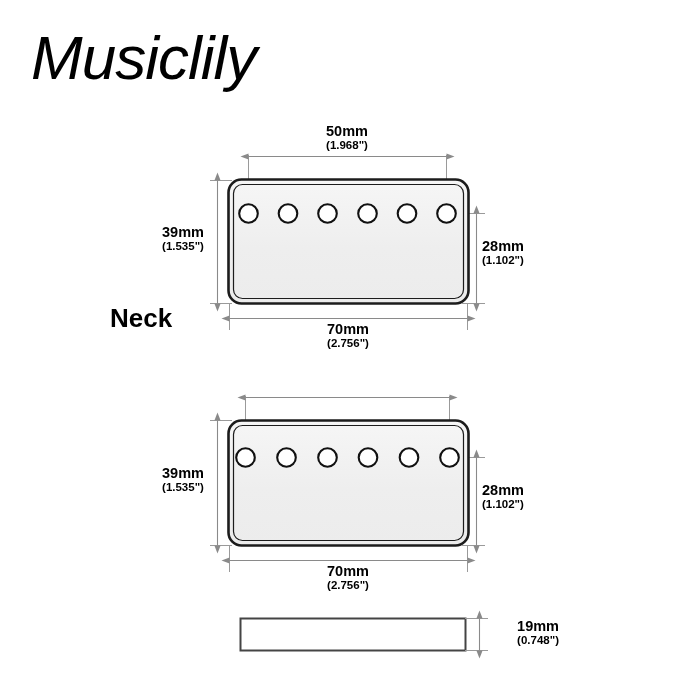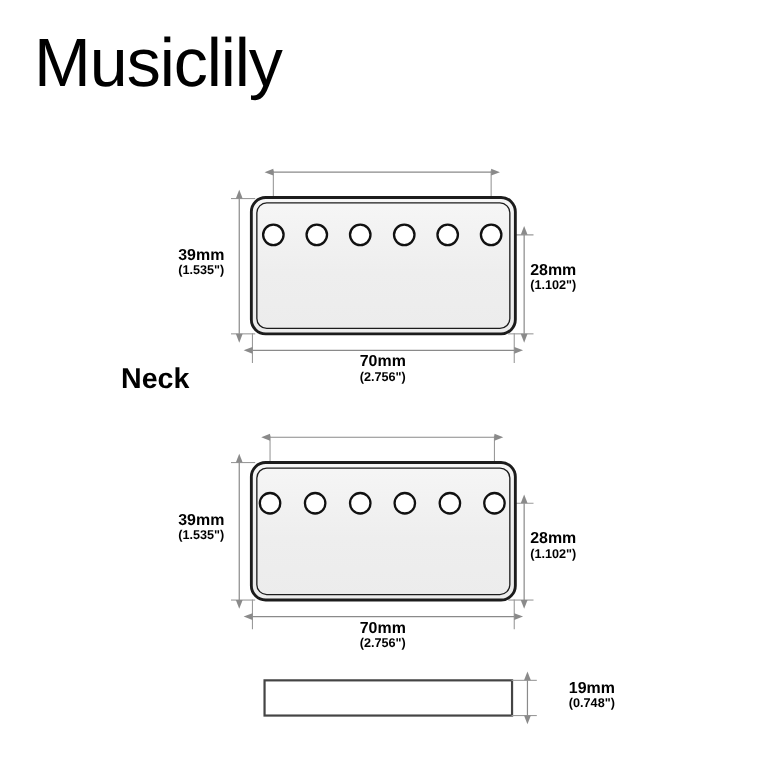--- a/index.html
+++ b/index.html
@@ -24,30 +24,31 @@
     position: absolute;
     left: 31px;
     top: 27px;
     font-family: "Liberation Sans", sans-serif;
     font-size: 62px;
     font-weight: 400;
     color: #000000;
     letter-spacing: -1px;
     line-height: 1;
     white-space: nowrap;
+    font-style: italic;
   }
   .part-label {
     position: absolute;
     font-family: "Liberation Sans", sans-serif;
     font-size: 26px;
     font-weight: bold;
     color: #000000;
     white-space: nowrap;
   }
-  #label-neck { left: 110px; top: 329px; text-align: center; }
+  #label-neck { left: 110px; top: 303px; text-align: center; }
   #label-bridge { left: 110px; top: 556px; }
 
   .dim {
     position: absolute;
     text-align: center;
     line-height: 1.05;
     white-space: nowrap;
     color: #000000;
   }
   .dim .mm {
@@ -165,20 +166,24 @@
     <g>
       <rect x="240.5" y="618.5" width="225" height="32" fill="#ffffff" stroke="#444444" stroke-width="2"></rect>
       <g stroke="#9a9a9a" stroke-width="1" fill="none">
         <line x1="465" y1="618.5" x2="488" y2="618.5"></line>
         <line x1="465" y1="650.5" x2="488" y2="650.5"></line>
       </g>
       <line x1="479.5" y1="618.5" x2="479.5" y2="650.5" stroke="#8a8a8a" stroke-width="1.1" marker-start="url(#arrL)" marker-end="url(#arrR)"></line>
     </g>
   </svg>
 
+  <div class="dim" id="dim-neck-spacing" style="left:297px; top:124px; width:100px;">
+    <span class="mm">50mm</span>
+    <span class="inch">(1.968")</span>
+  </div>
 
   <div class="dim" id="dim-neck-height" style="left:152px; top:225px; width:62px;">
     <span class="mm">39mm</span>
     <span class="inch">(1.535")</span>
   </div>
 
   <div class="dim" id="dim-neck-pole-bottom" style="left:482px; top:239px; width:62px; text-align:left;">
     <span class="mm">28mm</span>
     <span class="inch">(1.102")</span>
   </div>

